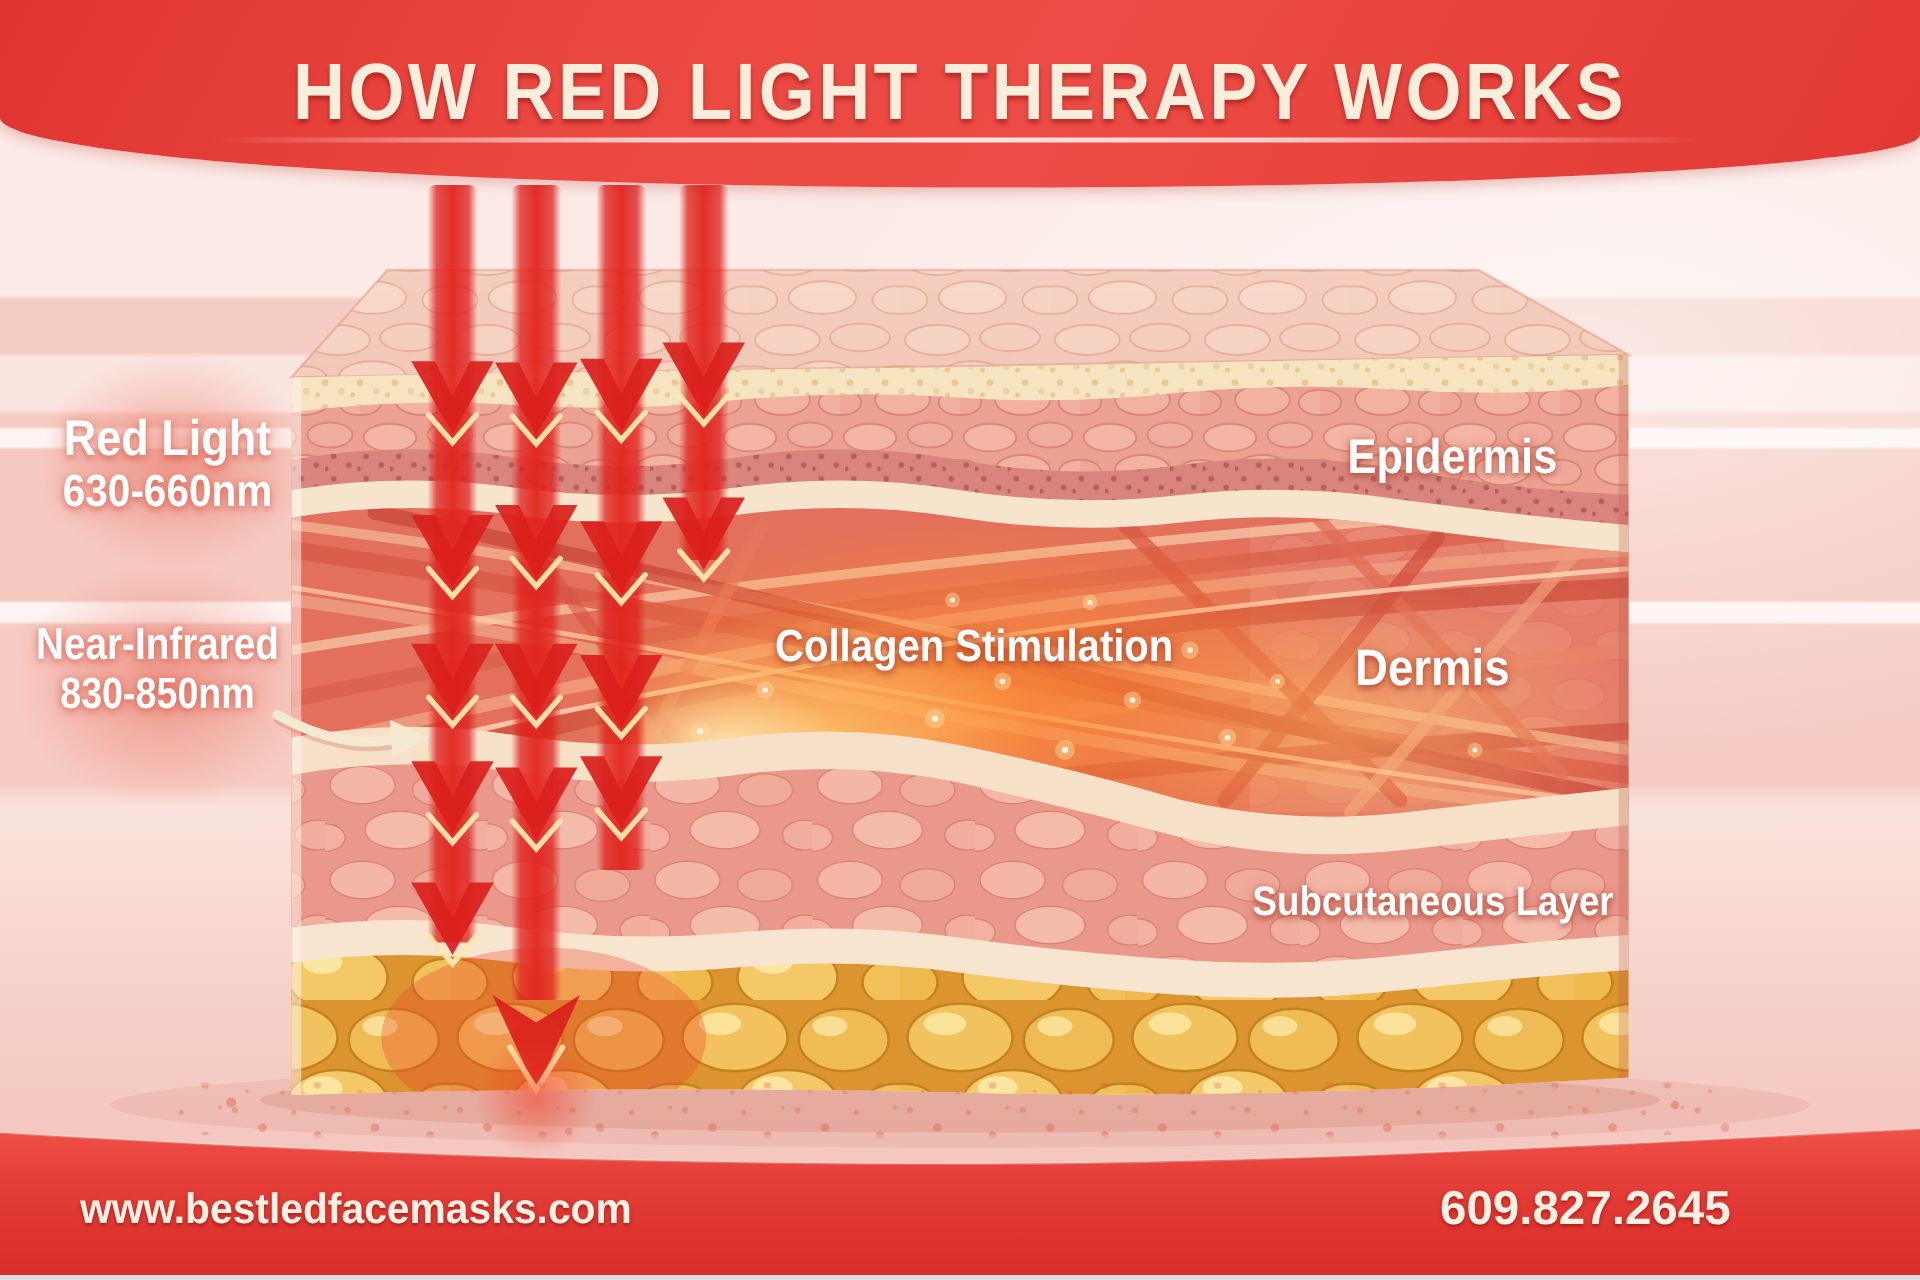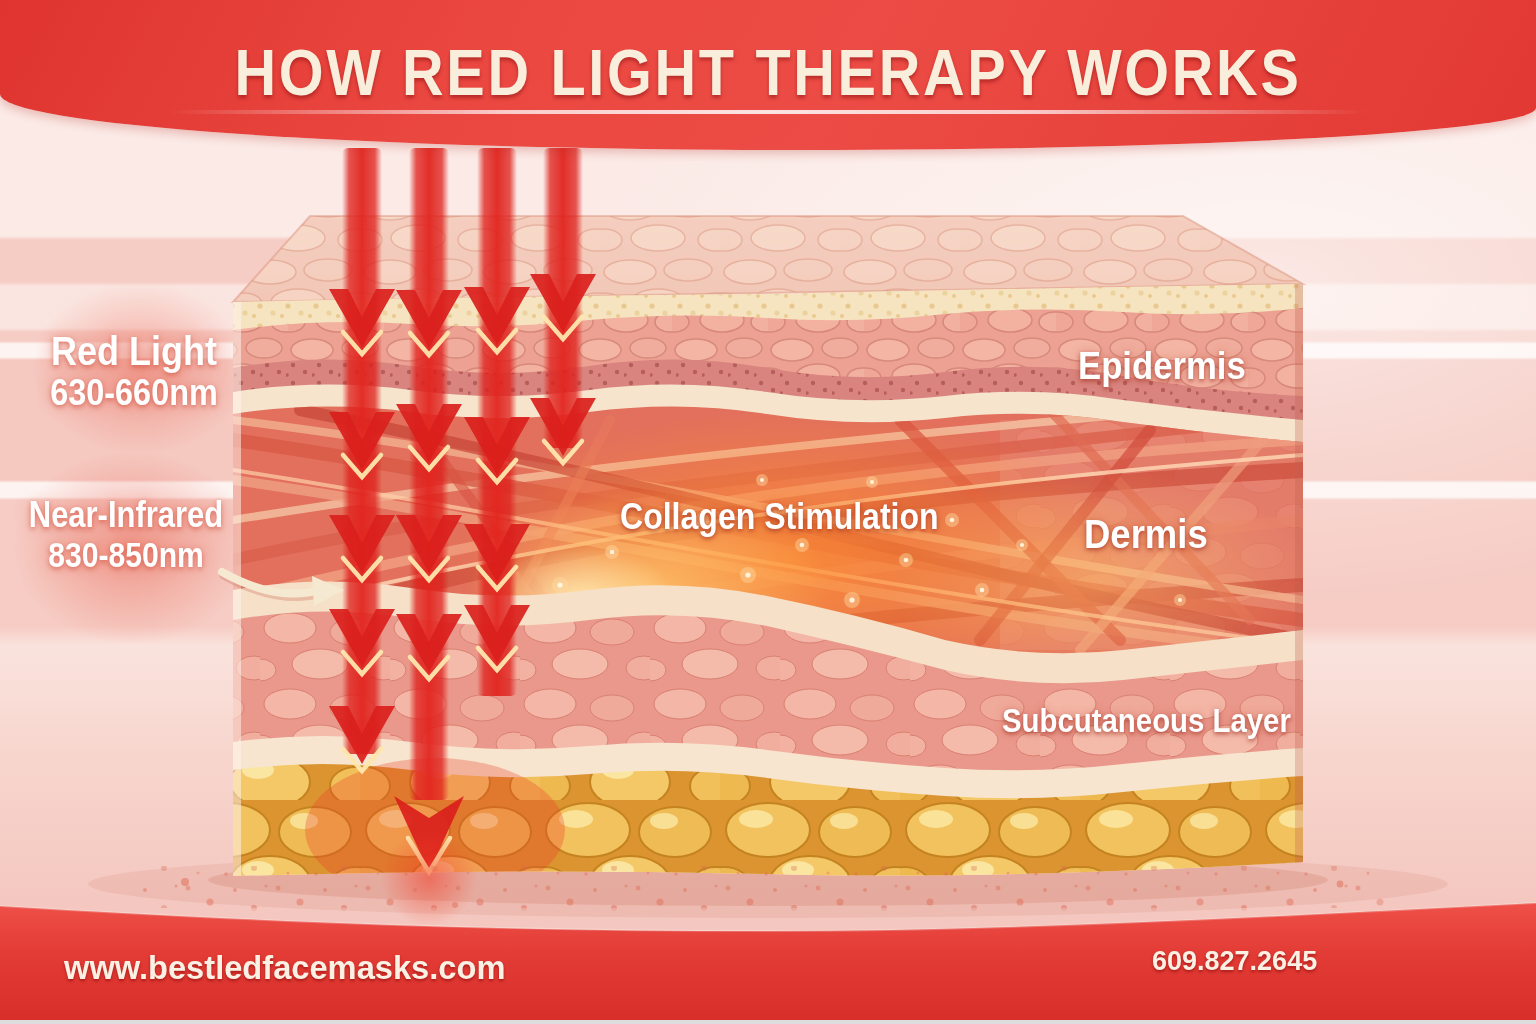--- a/index.html
+++ b/index.html
@@ -55,21 +55,21 @@
   .layer-label{position:absolute;color:#fff;font-weight:bold;white-space:nowrap;
     text-shadow:0 2px 5px rgba(160,50,35,.7),0 0 10px rgba(180,70,50,.35);
     transform:scaleX(.89);transform-origin:left top;}
   .epidermis-label{left:1078px;top:344px;font-size:39px;}
   .dermis-label{left:1084px;top:511px;font-size:41px;}
   .collagen-label{left:620px;top:496px;font-size:36px;}
   .subcut-label{left:1002px;top:702px;font-size:33px;}
   
   .footer-web{position:absolute;left:64px;top:948px;font-size:34px;font-weight:bold;color:#faf1e4;
     text-shadow:0 2px 3px rgba(120,0,0,.5);transform:scaleX(.96);transform-origin:left top;}
-  .footer-phone{position:absolute;left:1152px;top:946px;font-size:27px;font-weight:bold;color:#faf1e4;
+  .footer-phone{position:absolute;left:1152px;top:946px;font-size:38px;font-weight:bold;color:#faf1e4;
     text-shadow:0 2px 3px rgba(120,0,0,.5);}
 </style>
 </head>
 <body>
 
 <div class="stage">
 
   <svg class="decor" viewBox="0 0 1536 1024" aria-hidden="true">
     <defs>
       <linearGradient id="shaftGrad" x1="0" y1="0" x2="1" y2="0">

